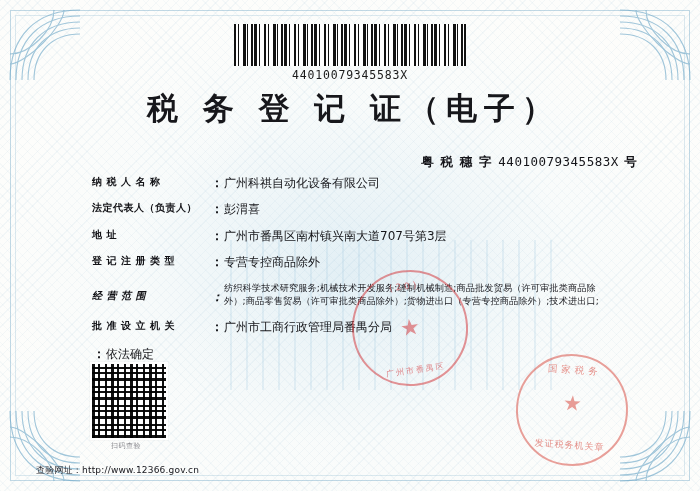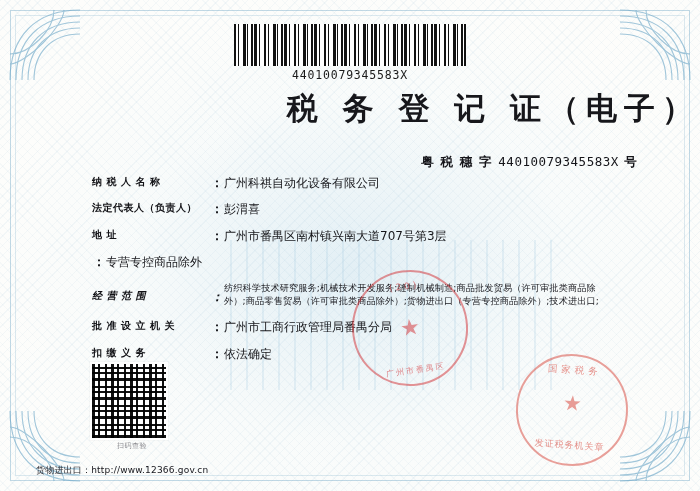--- a/index.html
+++ b/index.html
@@ -84,21 +84,21 @@
     color: #1a1a1a;
     margin-top: 2px;
   }
 
   
   .title {
     position: absolute;
     top: 88px;
     left: 0;
     width: 700px;
-    text-align: right;
+    text-align: center;
     font-family: "DejaVu Sans", "Liberation Sans", sans-serif;
     font-size: 31px;
     font-weight: bold;
     letter-spacing: 7px;
     color: #17171b;
     text-indent: 7px;
   }
 
   
   .serial {
@@ -175,21 +175,21 @@
     background-color: #fff;
     background-image:
       repeating-linear-gradient(90deg, #111 0 3px, transparent 3px 6px, #111 6px 8px, transparent 8px 13px, #111 13px 15px, transparent 15px 19px),
       repeating-linear-gradient(0deg, #111 0 3px, transparent 3px 7px, #111 7px 9px, transparent 9px 12px, #111 12px 14px, transparent 14px 19px);
     background-blend-mode: multiply;
     border: 2px solid #fff;
     box-shadow: 0 0 0 1px rgba(0,0,0,0.02);
   }
   .qr-caption {
     position: absolute;
-    left: 90px;
+    left: 84px;
     top: 441px;
     width: 84px;
     text-align: center;
     font-size: 7px;
     color: #8b8b90;
     letter-spacing: 0.5px;
   }
 
   
   .seal-left {
@@ -381,38 +381,38 @@
       <div class="value">彭渭喜</div>
     </div>
 
     <div class="row">
       <div class="label spaced">地 址</div>
       <div class="colon">：</div>
       <div class="value">广州市番禺区南村镇兴南大道707号第3层</div>
     </div>
 
     <div class="row">
+      <div class="label">登 记 注 册 类 型</div>
       <div class="colon">：</div>
       <div class="value">专营专控商品除外</div>
     </div>
 
     <div class="row scope">
       <div class="label">经 营 范 围</div>
       <div class="colon">：</div>
       <div class="value">纺织科学技术研究服务;机械技术开发服务;缝制机械制造;商品批发贸易（许可审批类商品除外）;商品零售贸易（许可审批类商品除外）;货物进出口（专营专控商品除外）;技术进出口;</div>
     </div>
 
     <div class="row">
       <div class="label">批 准 设 立 机 关</div>
       <div class="colon">：</div>
       <div class="value">广州市工商行政管理局番禺分局</div>
     </div>
 
     <div class="row">
-      <div class="label">扣 缴 义 务</div>
       <div class="colon">：</div>
       <div class="value">依法确定</div>
     </div>
 
   </div>
 
   <div class="qr"></div>
   <div class="qr-caption">扫码查验</div>
 
   <div class="seal-left">
@@ -422,16 +422,16 @@
   </div>
 
   <div class="seal-right">
     <div class="sr-top">国家税务</div>
     <div class="star">★</div>
     <div class="sr-bot">发证税务机关章</div>
   </div>
 
 
   <div class="footer">
-    <span>货物进出口：</span><span class="url">http://www.12366.gov.cn</span>
+    <span>查验网址：</span><span class="url">http://www.12366.gov.cn</span>
   </div>
 
 </div>
 
 </body></html>

